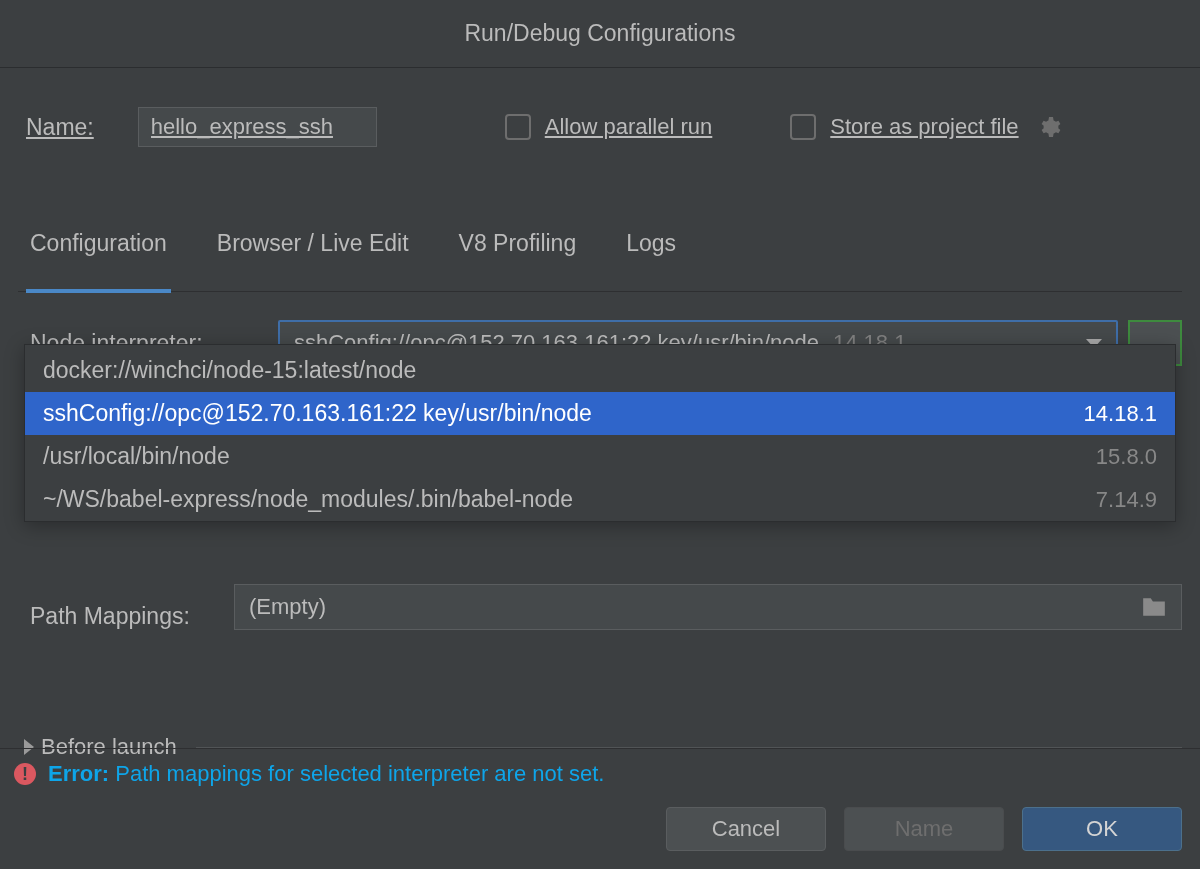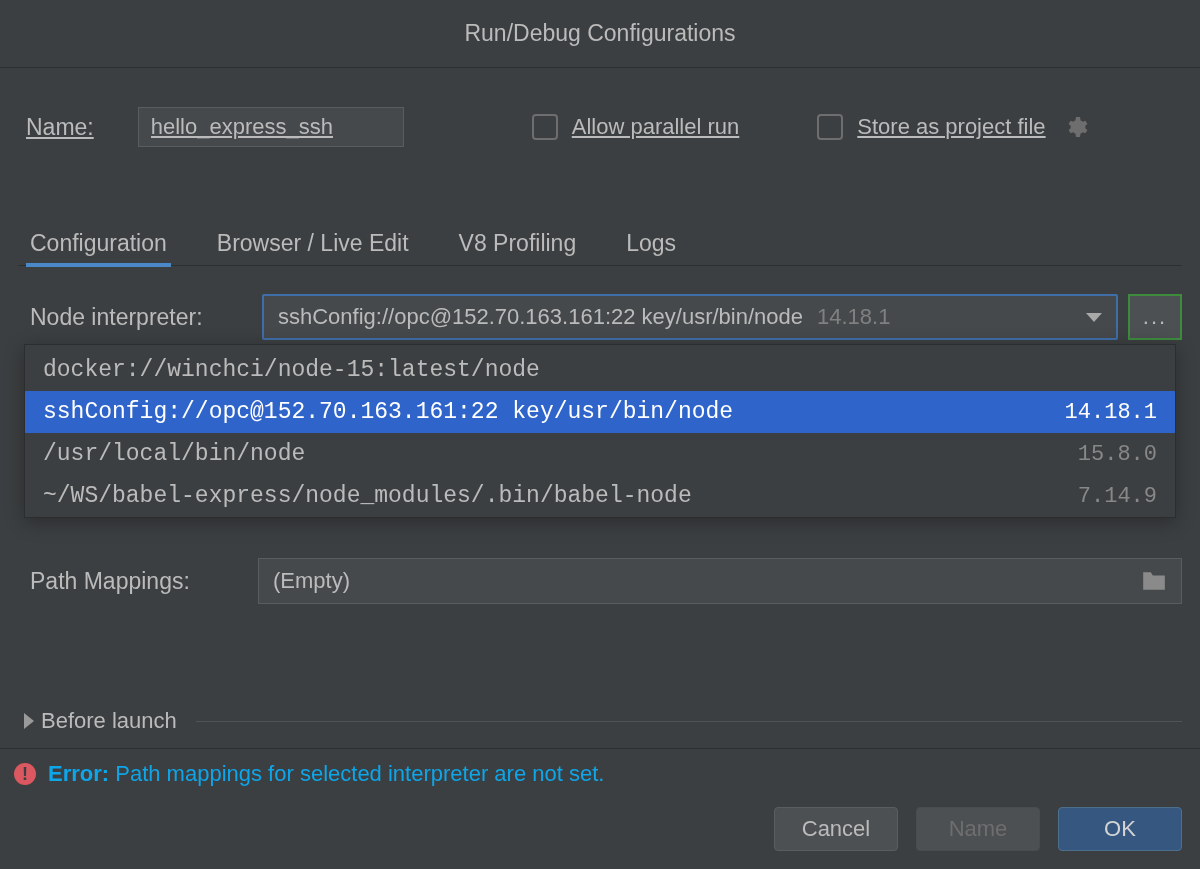--- a/index.html
+++ b/index.html
@@ -30,21 +30,21 @@
     display: flex;
     align-items: center;
     height: 90px;
     gap: 34px;
     padding-top: 28px;
     padding-left: 8px;
     text-decoration: underline;
   }
   .name-label { color: #bbbbbb; font-size: 23px; margin-right: 10px;}
   .name-input {
-    width: 266px;
+    width: 239px;
     height: 40px;
     background: #45494b;
     border: 1px solid #5a5d5f;
     color: #bbbbbb;
     padding: 4px 12px;
     font-size: 22px;
   }
   .checkbox-control {
     display: flex;
     align-items: center;
@@ -64,38 +64,38 @@
 
   
   .tabs {
     margin-top: 72px;
     display: flex;
     gap: 42px;
     padding-left: 8px;
     border-bottom: 1px solid #2e2f31;
   }
   .tab {
-    padding: 0 4px 6px 4px;
+    padding: 0 4px 32px 4px;
     font-size: 23px;
     color: #bbbbbb;
     cursor: pointer;
   }
   .tab.active {
     color: #bbbbbb;
     border-bottom: 4px solid #4a88c7;
     margin-bottom: -2px;
   }
 
   
   .field-row {
     display: flex;
     align-items: center;
     margin-top: 28px;
     padding-left: 12px;
-    gap: 12px;
+    gap: 28px;
   }
   .field-label {
     width: 220px;
     font-size: 23px;
     color: #bbbbbb;
   }
   .select-wrap {
     flex: 1;
     display: flex;
     align-items: center;
@@ -148,36 +148,35 @@
     padding-top: 4px;
   }
   .dd-item {
     display: flex;
     align-items: center;
     justify-content: space-between;
     padding: 8px 18px;
     font-size: 23px;
     color: #bbbbbb;
     cursor: pointer;
-    font-family: Liberation Mono, monospace;
   }
   .dd-item .ver { color: #888888; font-size:22px;}
   .dd-item.selected {
     background: #2f65ca;
     color: #ffffff;
   }
   .dd-item.selected .ver { color: #ffffff; }
 
   
   .pm-row {
     margin-top: 218px;
     padding-left: 12px;
     display: flex;
-    align-items: center;
-    gap: 28px;
+    align-items: flex-end;
+    gap: 4px;
   }
   .pm-input {
     flex:1;
     height:46px;
     background:#45494b;
     border:1px solid #5a5d5f;
     display:flex;
     align-items:center;
     padding:0 14px;
     color:#bbbbbb;
@@ -234,21 +233,21 @@
 
   
   .btn-row {
     position:absolute;
     right: 18px;
     bottom: 18px;
     display:flex;
     gap: 18px;
   }
   .btn {
-    width: 124px;
+    width: 160px;
     height: 44px;
     display:flex;
     align-items:center;
     justify-content:center;
     font-size:22px;
     border-radius:4px;
     border:1px solid #5a5d5f;
     background:#4c5052;
     color:#bbbbbb;
     cursor:pointer;

